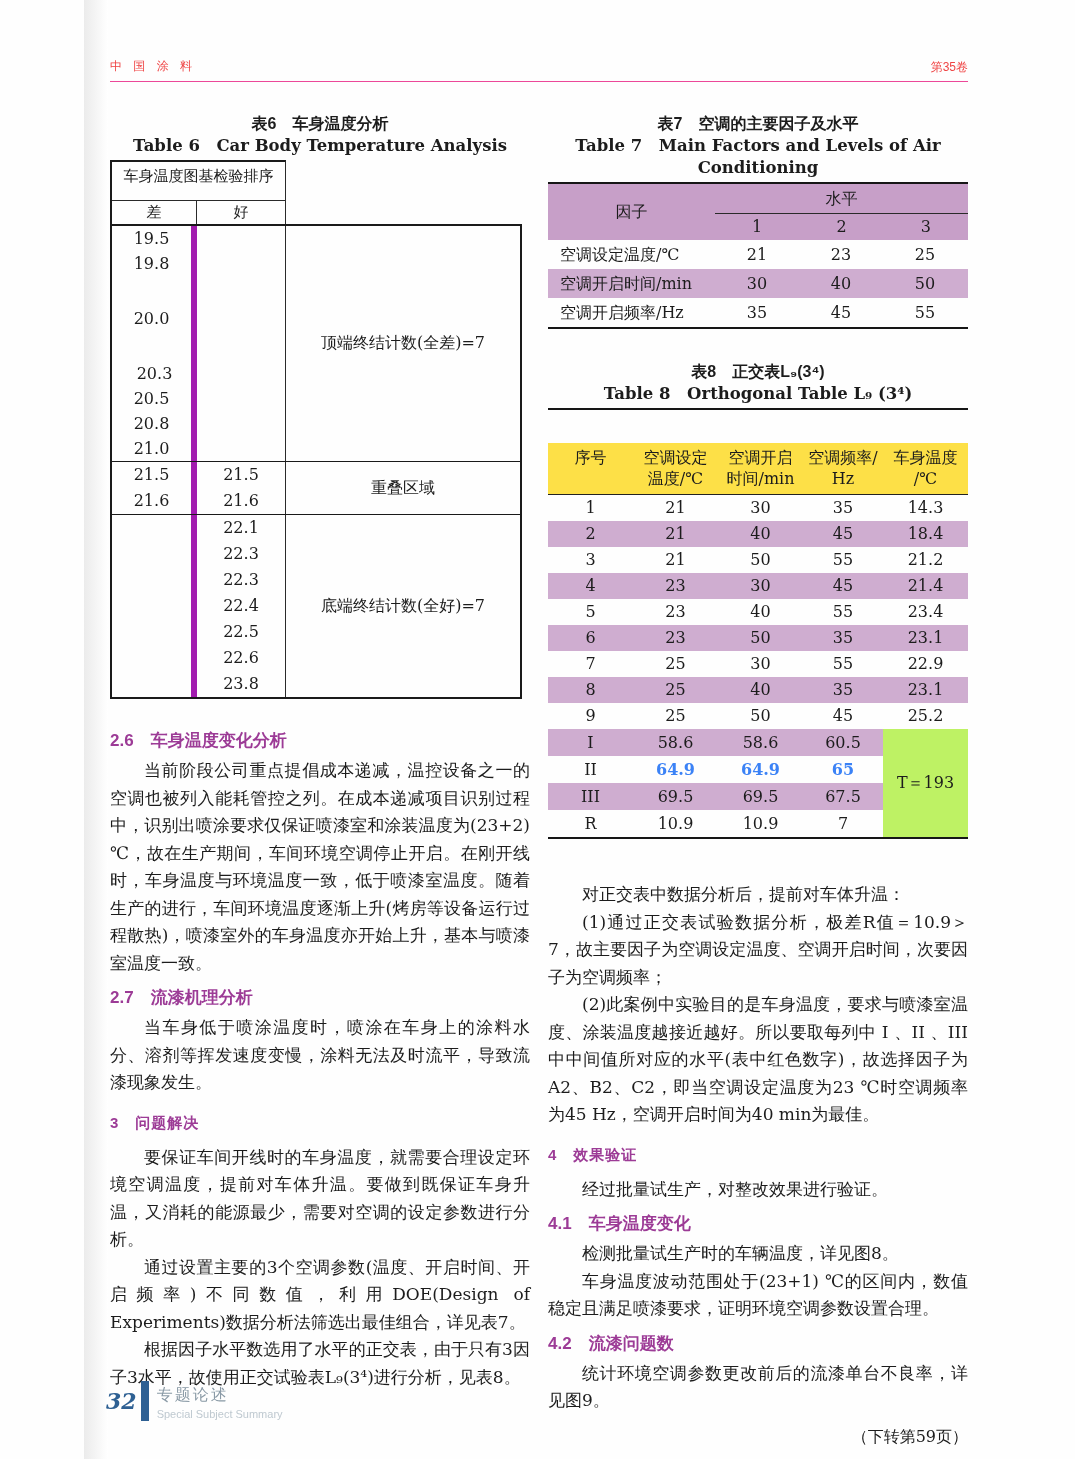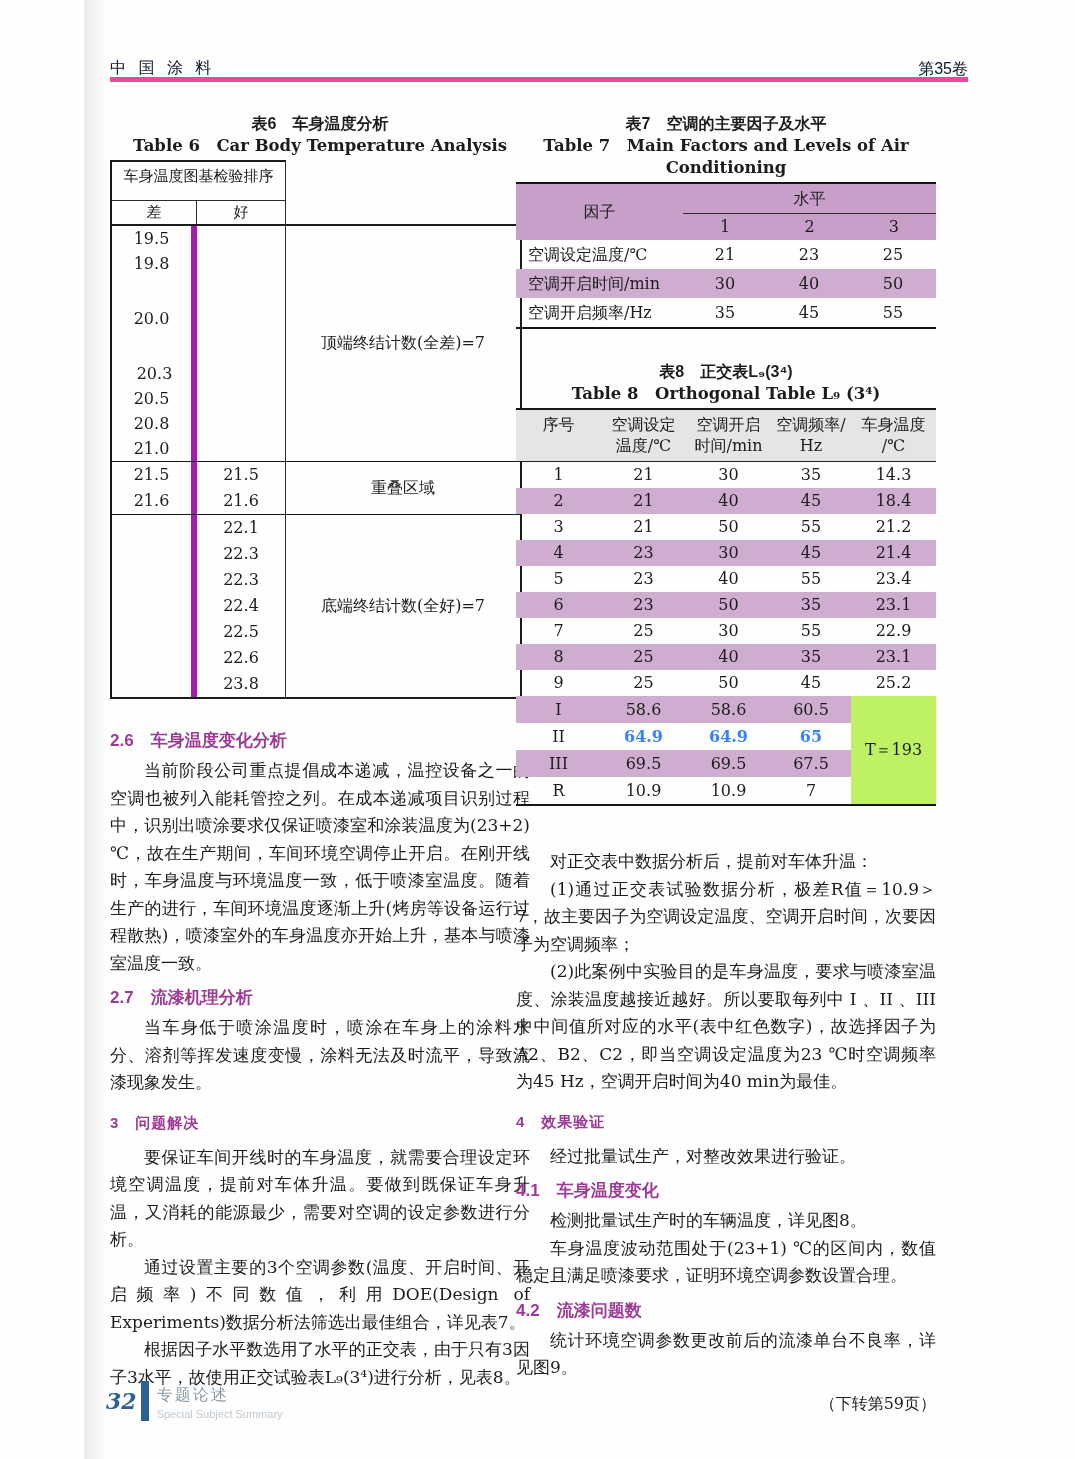--- a/index.html
+++ b/index.html
@@ -4,29 +4,29 @@
 <style>
 * { margin:0; padding:0; box-sizing:border-box; }
 html,body { background:#ffffff; }
 .page { position:relative; width:1075px; height:1459px; background:#fefefe; overflow:hidden;
         font-family:"DejaVu Serif","Liberation Serif",serif; color:#1c1c1c; }
 .edge-shade { position:absolute; left:84px; top:0; width:24px; height:100%;
         background:linear-gradient(to right,#ebebeb,#ffffff); }
 
 
 .hdr { position:absolute; left:110px; width:858px; top:58px; height:24px;
-       border-bottom:5px solid #ec4899; font-family:"Liberation Sans",sans-serif;
-       color:#0f172a; font-size:16px; }
+       border-bottom:1px solid #ec4899; font-family:"Liberation Sans",sans-serif;
+       color:#ef4444; font-size:12px; }
 .hdr .j { position:absolute; left:0; top:0; letter-spacing:4px; }
 .hdr .v { position:absolute; right:0; top:1px; }
 
 
 .col { position:absolute; top:112px; width:420px; }
 .col.left { left:110px; }
-.col.right { left:516px; }
+.col.right { left:548px; }
 
 .cap-zh { text-align:center; font-family:"Liberation Sans",sans-serif; font-weight:bold;
           font-size:16px; line-height:23px; }
 .cap-en { text-align:center; font-weight:bold; font-size:16.5px; line-height:22px; }
 
 
 .t6 { position:relative; margin-top:3px; width:412px; border-left:2px solid #1a1a1a; font-size:16px; }
 .t6-head { width:174px; border-top:2px solid #1a1a1a; border-right:1px solid #2a2a2a; font-size:15px; }
 .t6-head1 { height:39px; line-height:28px; text-align:center; border-bottom:1px solid #2a2a2a; }
 .t6-head2 { display:flex; height:23px; line-height:23px; text-align:center; }
@@ -47,21 +47,21 @@
 .t7-l { flex:1; }
 .t7-lt { text-align:center; line-height:29px; border-bottom:1px solid #2a2a2a; }
 .t7-ln { display:flex; line-height:26px; }
 .t7-ln div { flex:1; text-align:center; }
 .t7-row { display:flex; line-height:29px; }
 .t7-row .f { width:167px; padding-left:12px; }
 .t7-row .lv { width:84px; text-align:center; }
 .stripe { background:#cfadd0; }
 
 .t8 { margin-top:3px; border-top:2px solid #161616; border-bottom:2px solid #161616; font-size:16px; }
-.t8-head { display:flex; background:#e5e5e5; border-bottom:1px solid #222; padding:4px 0 5px; }
+.t8-head { display:flex; background:#fde047; border-bottom:1px solid #222; padding:4px 0 5px;margin-top:33px; }
 .t8-head div { text-align:center; white-space:pre-line; line-height:21px; }
 .c0{width:85px;} .c1{width:85px;} .c2{width:85px;} .c3{width:80px;} .c4{width:85px;}
 .t8-row { display:flex; height:26px; line-height:26px; text-align:center; }
 .t8-sumwrap { position:relative; }
 .t8-sumwrap .t8-row { height:27px; line-height:27px; }
 .t8-merged { position:absolute; top:0; right:0; width:85px; height:100%; background:#bef264;
              display:flex; align-items:center; justify-content:center; }
 .red { color:#3b82f6;font-weight:bold; }
 
 

